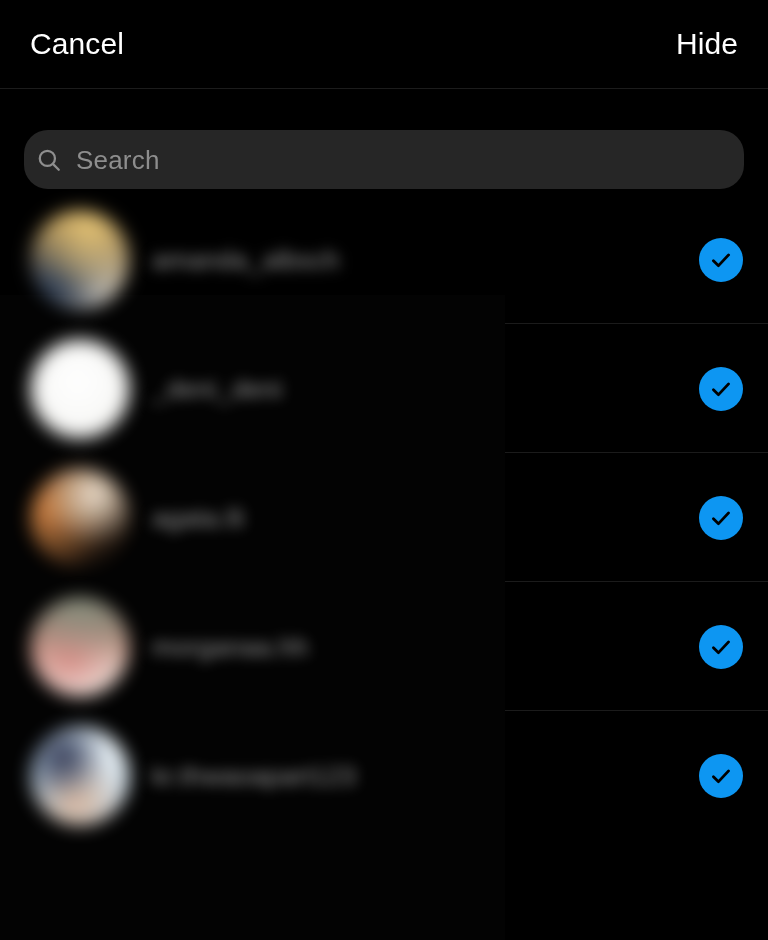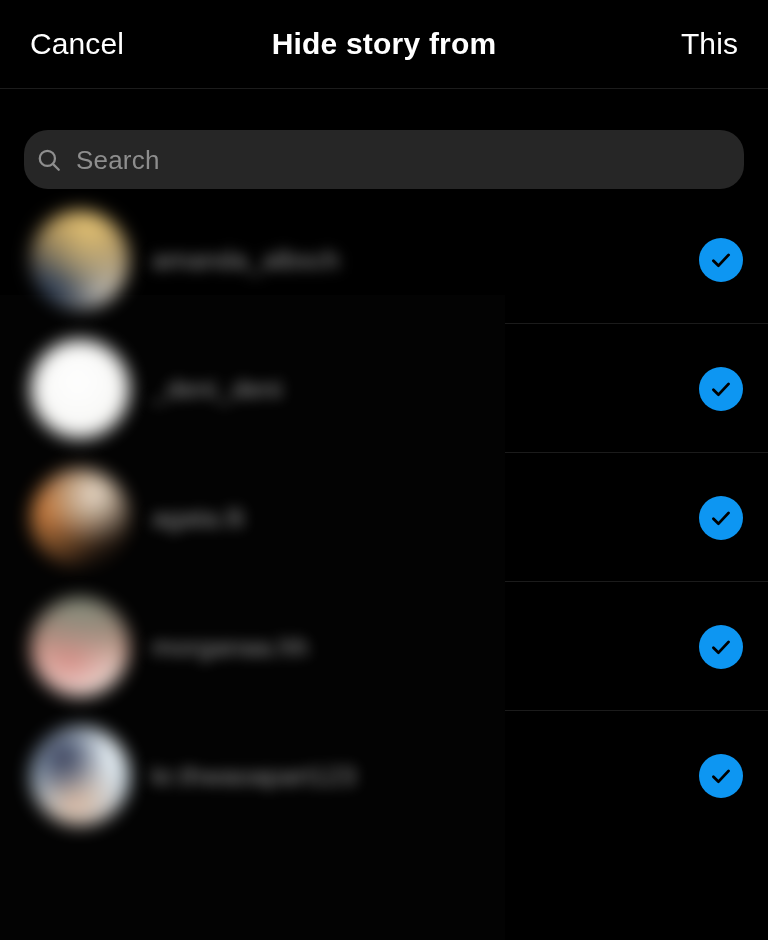--- a/index.html
+++ b/index.html
@@ -183,22 +183,21 @@
     pointer-events:none;
   }
 </style>
 </head>
 <body>
 
 <div class="screen">
 
   <div class="navbar">
     <button class="nav-btn">Cancel</button>
-    <div class="nav-title">Hide story from</div>
-    <button class="nav-btn">This</button>
+    <button class="nav-btn">Hide</button>
   </div>
 
 
   <div class="search-wrap">
     <div class="search-box">
       <span class="search-icon">
         <svg viewBox="0 0 24 24" fill="none" stroke="currentColor" stroke-width="2.1" stroke-linecap="round">
           <circle cx="10.5" cy="10.5" r="7"></circle>
           <line x1="15.8" y1="15.8" x2="21" y2="21"></line>
         </svg>

